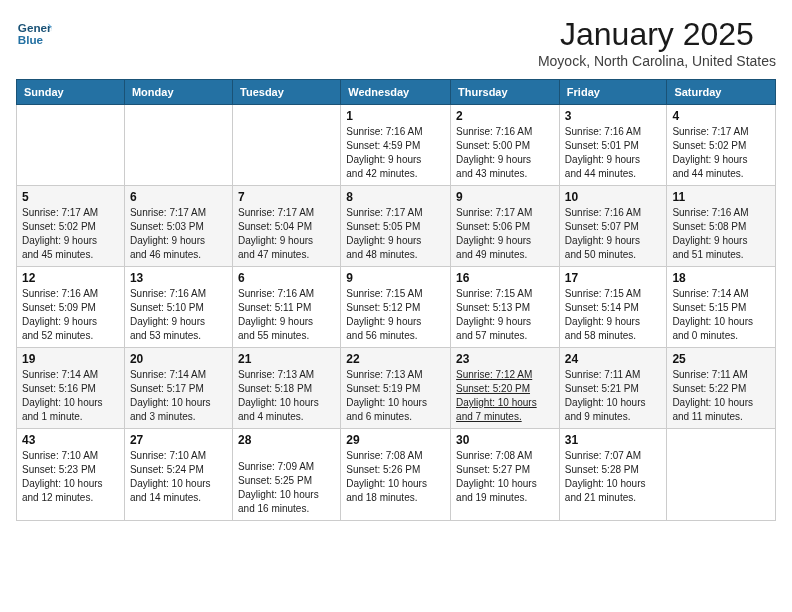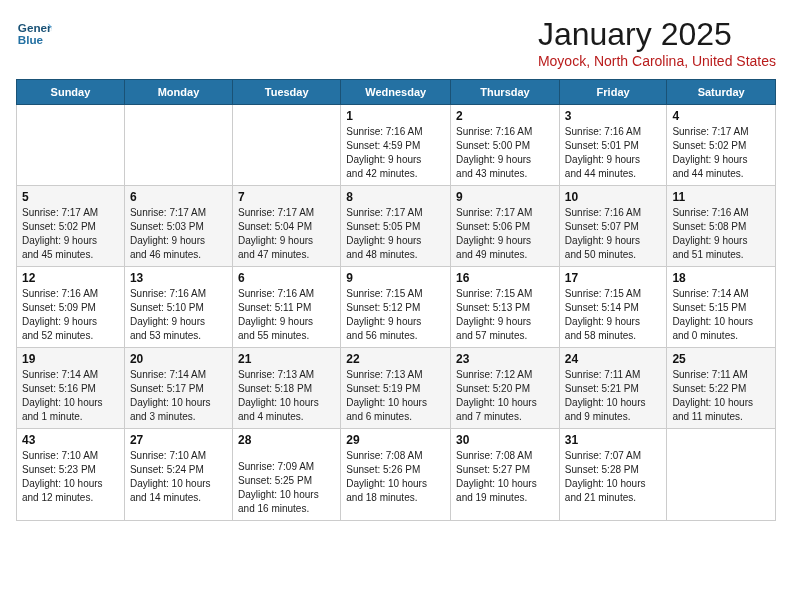--- a/index.html
+++ b/index.html
@@ -18,39 +18,39 @@
     }
     .logo {
       display: flex;
       align-items: center;
       gap: 4px;
     }
     .logo-icon {
       width: 36px;
       height: 36px;
     }
-    .title-block { text-align: left; }
+    .title-block { text-align: center; }
     .calendar-title {
       font-size: 32px;
       font-weight: normal;
       color: #1a1a1a;
     }
     .calendar-subtitle {
       font-size: 14px;
-      color: #b91c1c;
+      color: #404040;
     }
     table {
       width: 100%;
       border-collapse: collapse;
       font-size: 10.5px;
     }
     thead tr th {
       background-color: #2471a3;
       color: #fff;
-      text-align: center;
+      text-align: left;
       padding: 6px 7px;
       font-size: 11px;
       font-weight: bold;
       border: 1px solid #1a5276;
     }
     tbody tr td {
       border: 1px solid #ccc;
       vertical-align: top;
       padding: 4px 5px;
       height: 78px;
@@ -263,21 +263,21 @@
         </td>
         <td>
           <div class="day-number">22</div>
           <div class="day-info" style="white-space: pre-line;">Sunrise: 7:13 AM
 Sunset: 5:19 PM
 Daylight: 10 hours
 and 6 minutes.</div>
         </td>
         <td>
           <div class="day-number">23</div>
-          <div class="day-info" style="white-space: pre-line;">Sunrise: 7:12 AM
+          <div class="day-info" style="white-space: pre-line; text-decoration: underline;">Sunrise: 7:12 AM
 Sunset: 5:20 PM
 Daylight: 10 hours
 and 7 minutes.</div>
         </td>
         <td>
           <div class="day-number">24</div>
           <div class="day-info" style="white-space: pre-line;">Sunrise: 7:11 AM
 Sunset: 5:21 PM
 Daylight: 10 hours
 and 9 minutes.</div>

